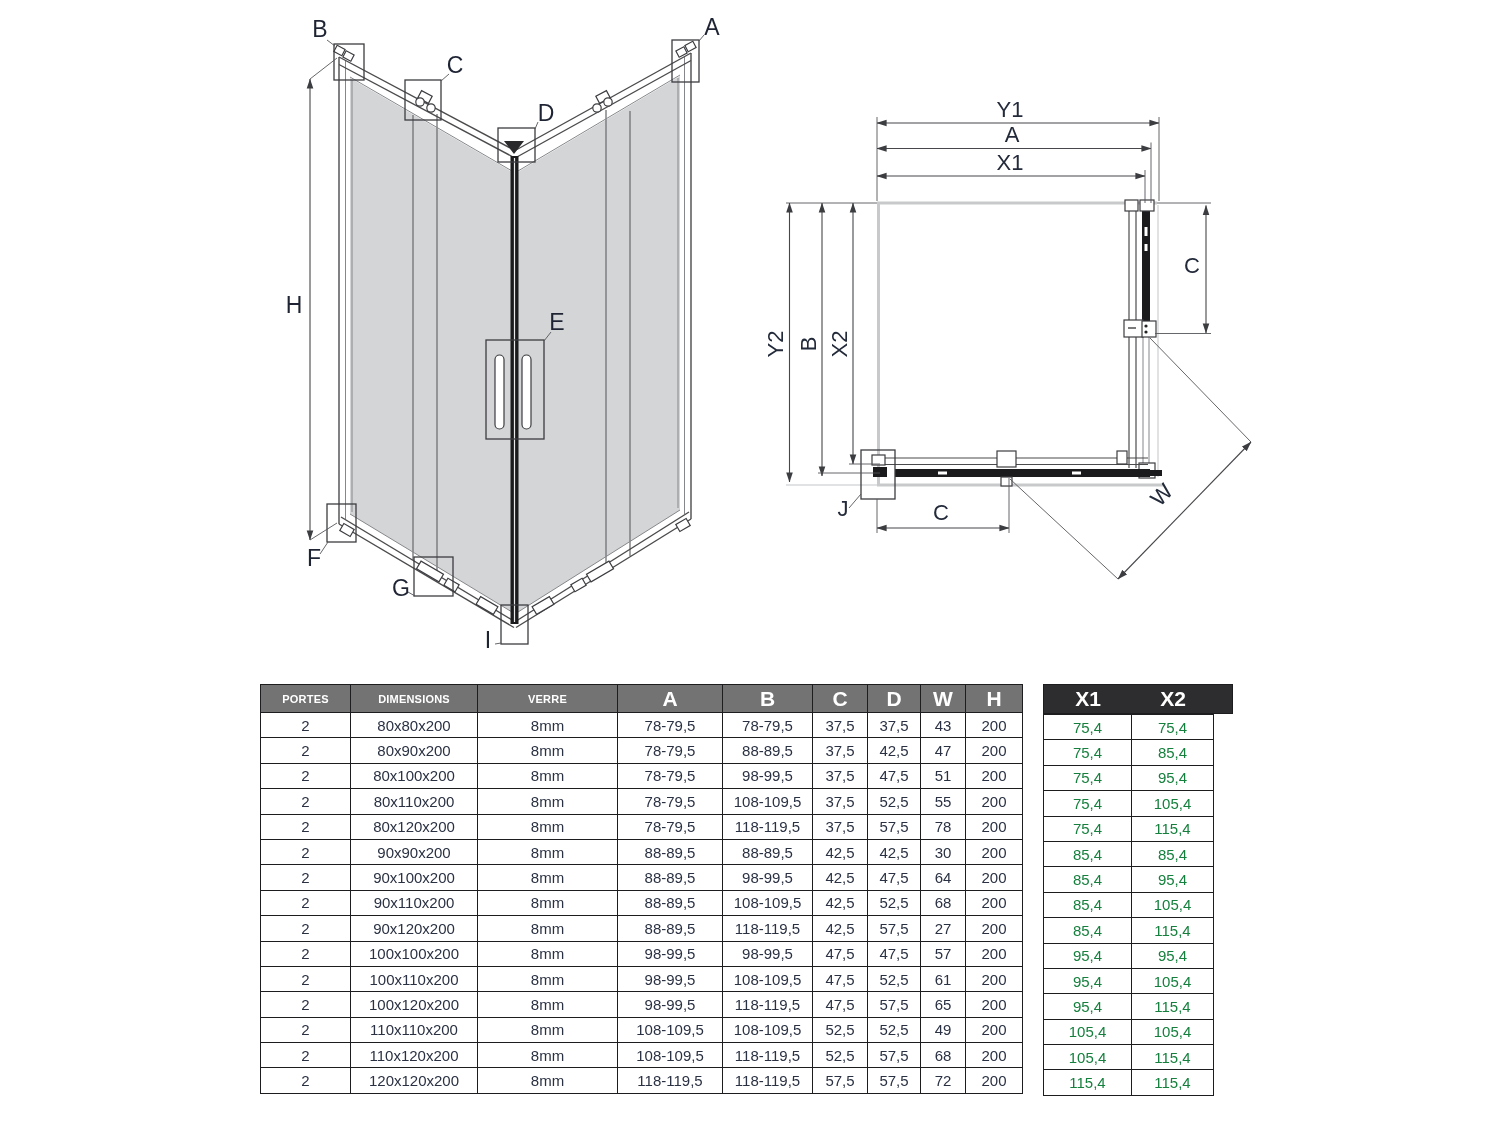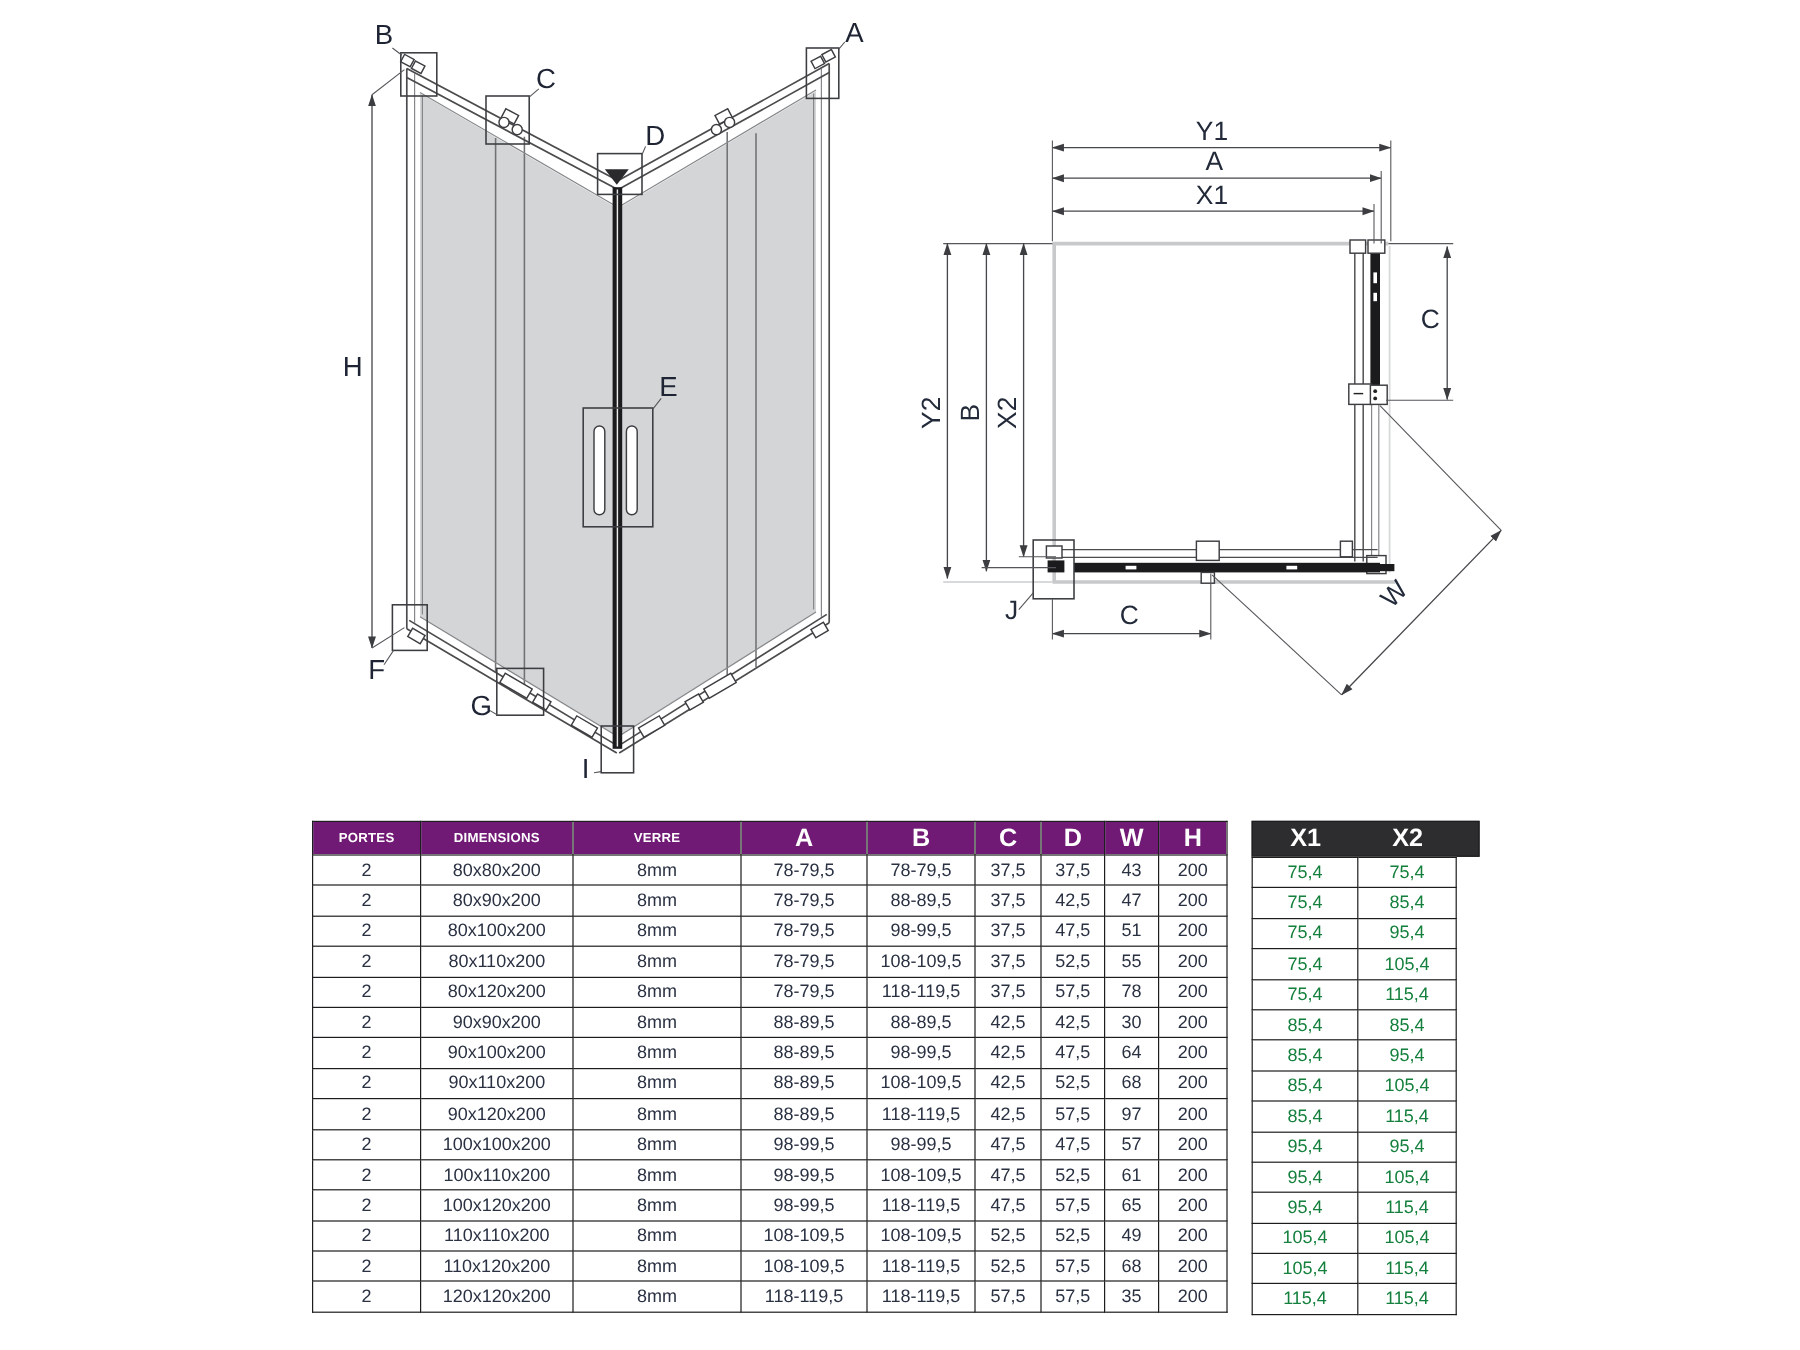--- a/index.html
+++ b/index.html
@@ -22,21 +22,21 @@
   .glass{fill:#d3d5d6;stroke:none;}
   .lbl  {font:23px "Liberation Sans",sans-serif;fill:#1e2433;}
   .dlbl {font:22px "Liberation Sans",sans-serif;fill:#232a3a;}
 
   
   .tbl{position:absolute;border-collapse:collapse;table-layout:fixed;background:#fff;}
   .tbl td,.tbl th{border:1.6px solid #1d1d1f;text-align:center;vertical-align:middle;
                   padding:0;overflow:hidden;white-space:nowrap;}
   .tbl td{height:24.4px;font-size:15px;color:#2a3142;}
   .main{left:260px;top:684px;width:762px;}
-  .main thead th{height:27px;background:#701a75;color:#ffffff;}
+  .main thead th{height:27px;background:#737373;color:#ffffff;}
   .main thead th.sm{font-size:11px;font-weight:bold;letter-spacing:.2px;}
   .main thead th.lg{font-size:21px;font-weight:bold;}
   .xt{left:1043px;top:714px;width:170px;}
   .xt td{color:#15803d;}
   .xhead{position:absolute;left:1043px;top:684px;width:190px;height:30px;background:#2d2c2e;
          border:1.6px solid #1d1d1f;box-sizing:border-box;display:flex;align-items:center;}
   .xhead span{display:inline-block;text-align:center;color:#fff;font-size:21px;font-weight:bold;}
   .xhead .c1{width:88px;} .xhead .c2{width:82px;}
 </style>
 </head>
@@ -361,21 +361,21 @@
           <td>200</td>
         </tr>
         <tr>
           <td>2</td>
           <td>90x120x200</td>
           <td>8mm</td>
           <td>88-89,5</td>
           <td>118-119,5</td>
           <td>42,5</td>
           <td>57,5</td>
-          <td>97</td>
+          <td>27</td>
           <td>200</td>
         </tr>
         <tr>
           <td>2</td>
           <td>100x100x200</td>
           <td>8mm</td>
           <td>98-99,5</td>
           <td>98-99,5</td>
           <td>47,5</td>
           <td>47,5</td>
@@ -427,21 +427,21 @@
           <td>200</td>
         </tr>
         <tr>
           <td>2</td>
           <td>120x120x200</td>
           <td>8mm</td>
           <td>118-119,5</td>
           <td>118-119,5</td>
           <td>57,5</td>
           <td>57,5</td>
-          <td>35</td>
+          <td>72</td>
           <td>200</td>
         </tr>
       </tbody>
 </table>
 
 <div class="xhead">
   <span class="c1">X1</span>
   <span class="c2">X2</span>
 </div>
 <table class="tbl xt">

